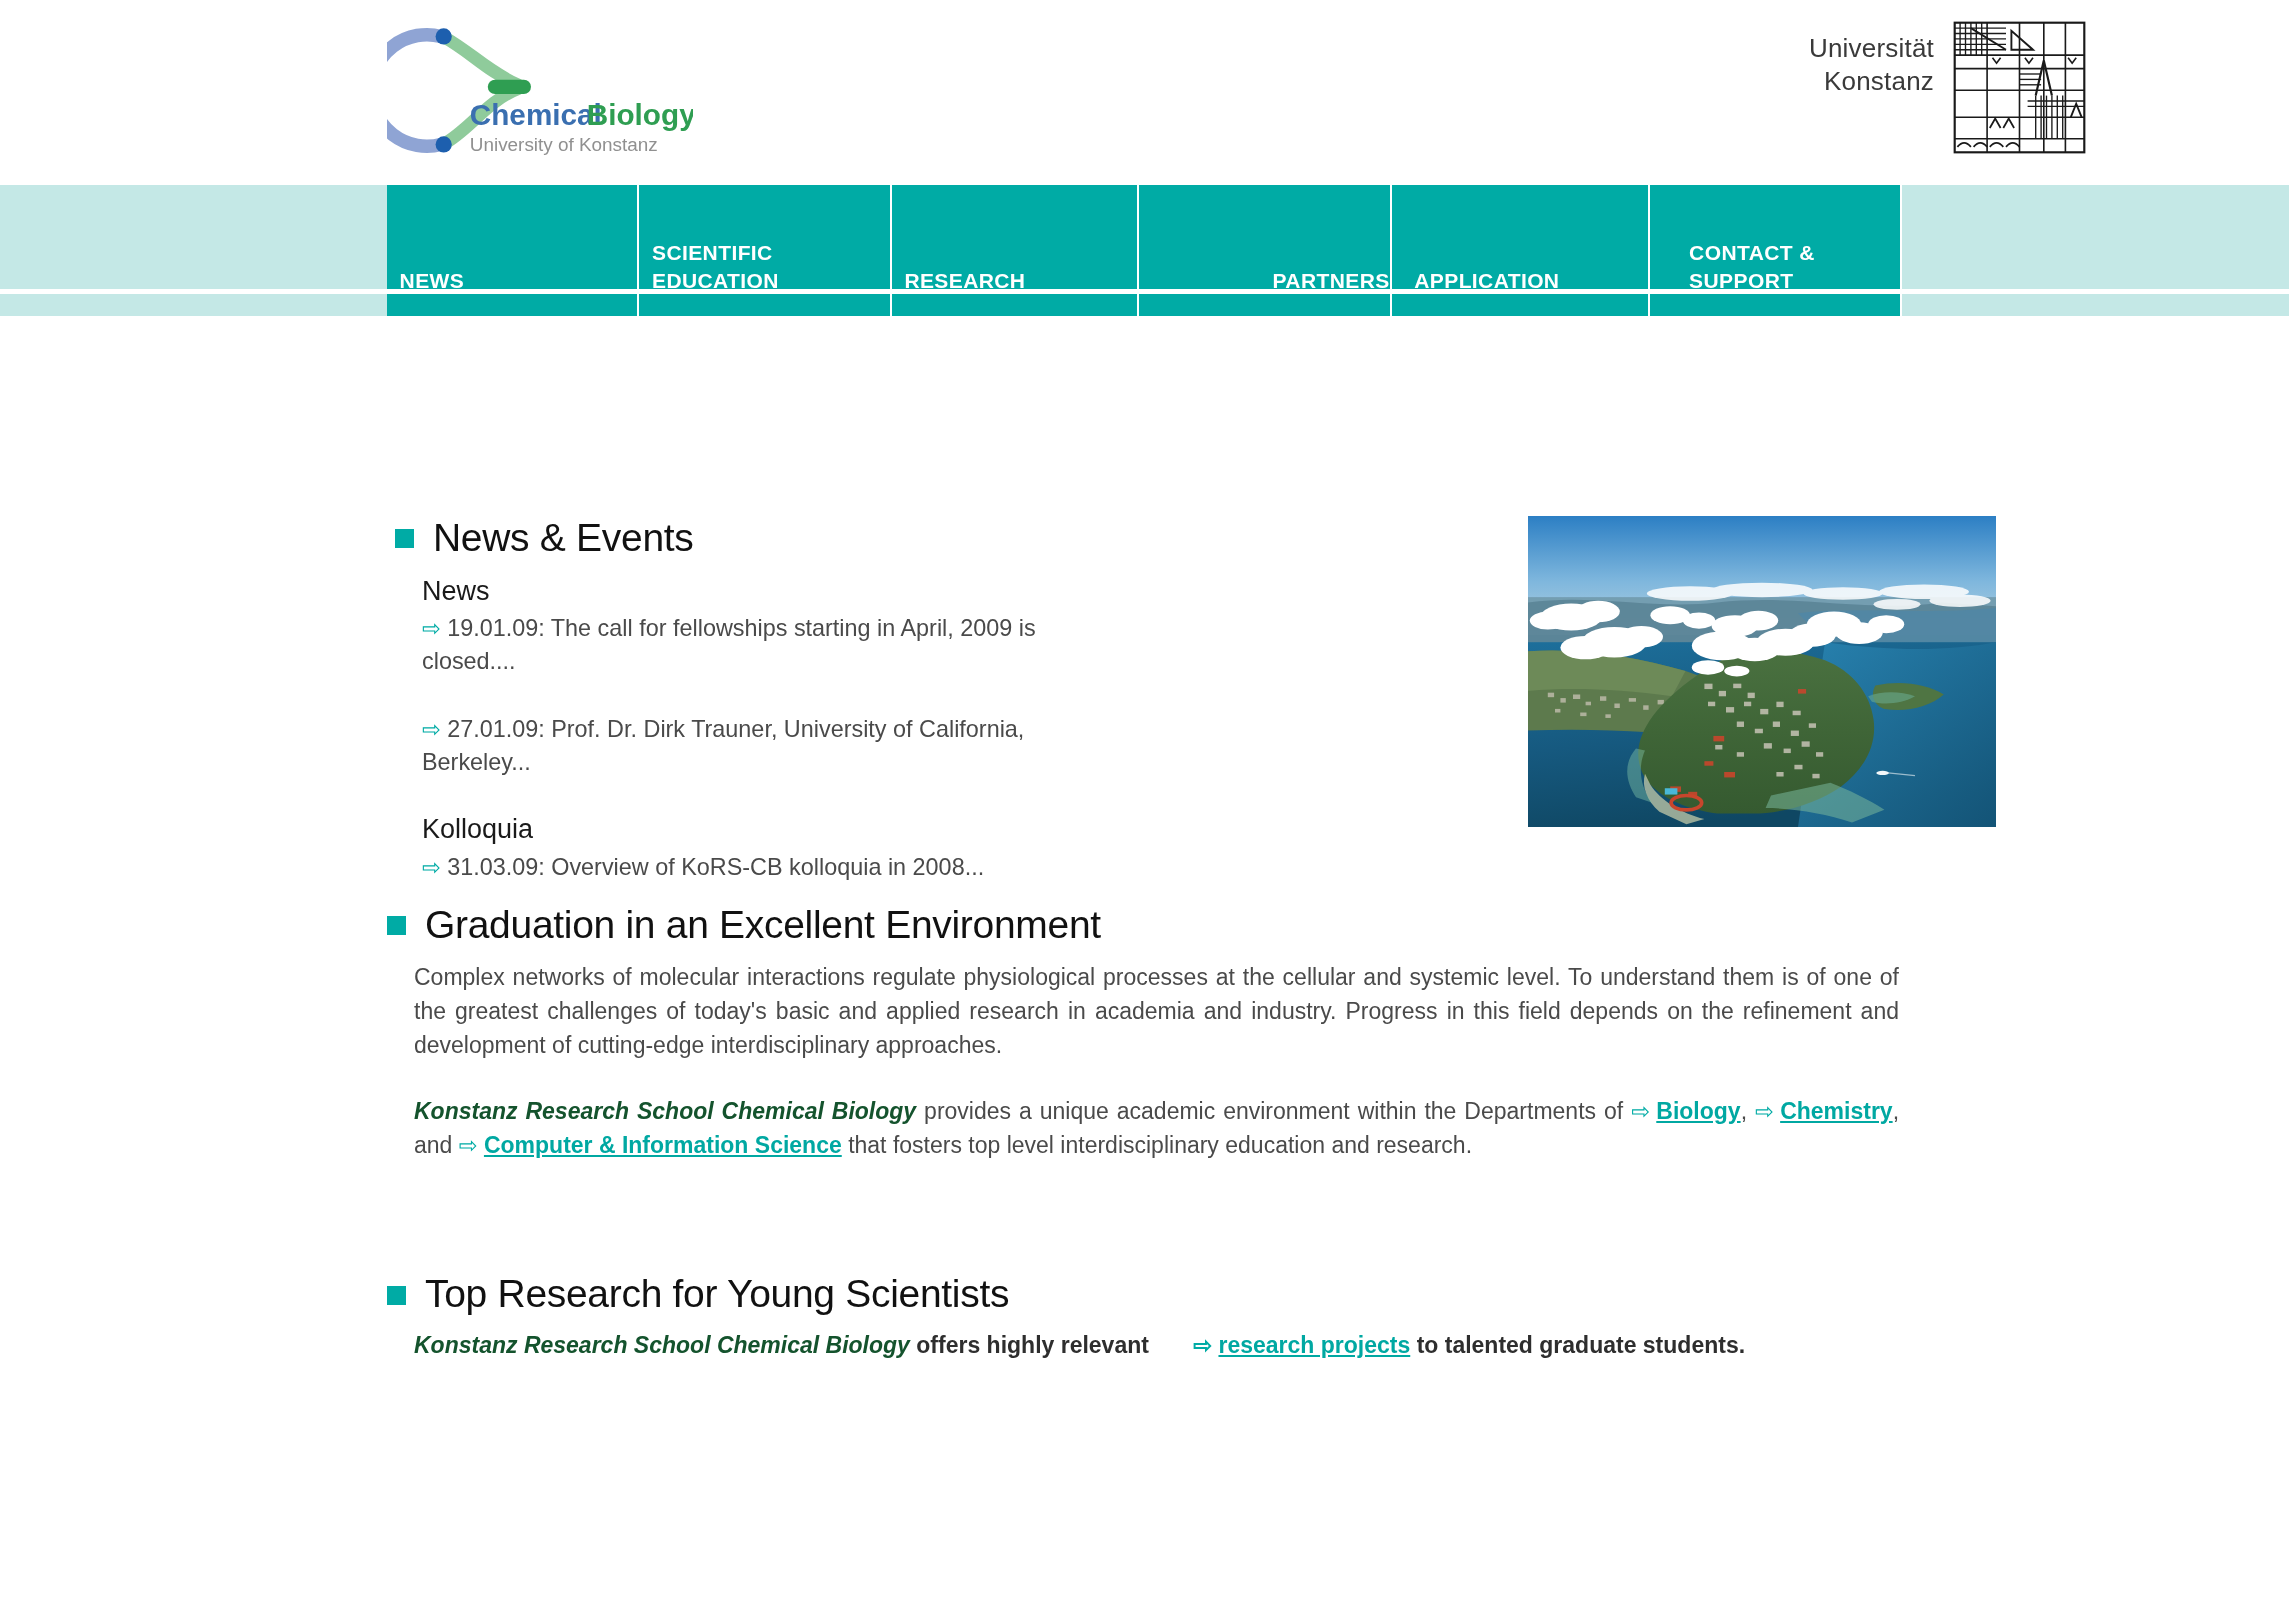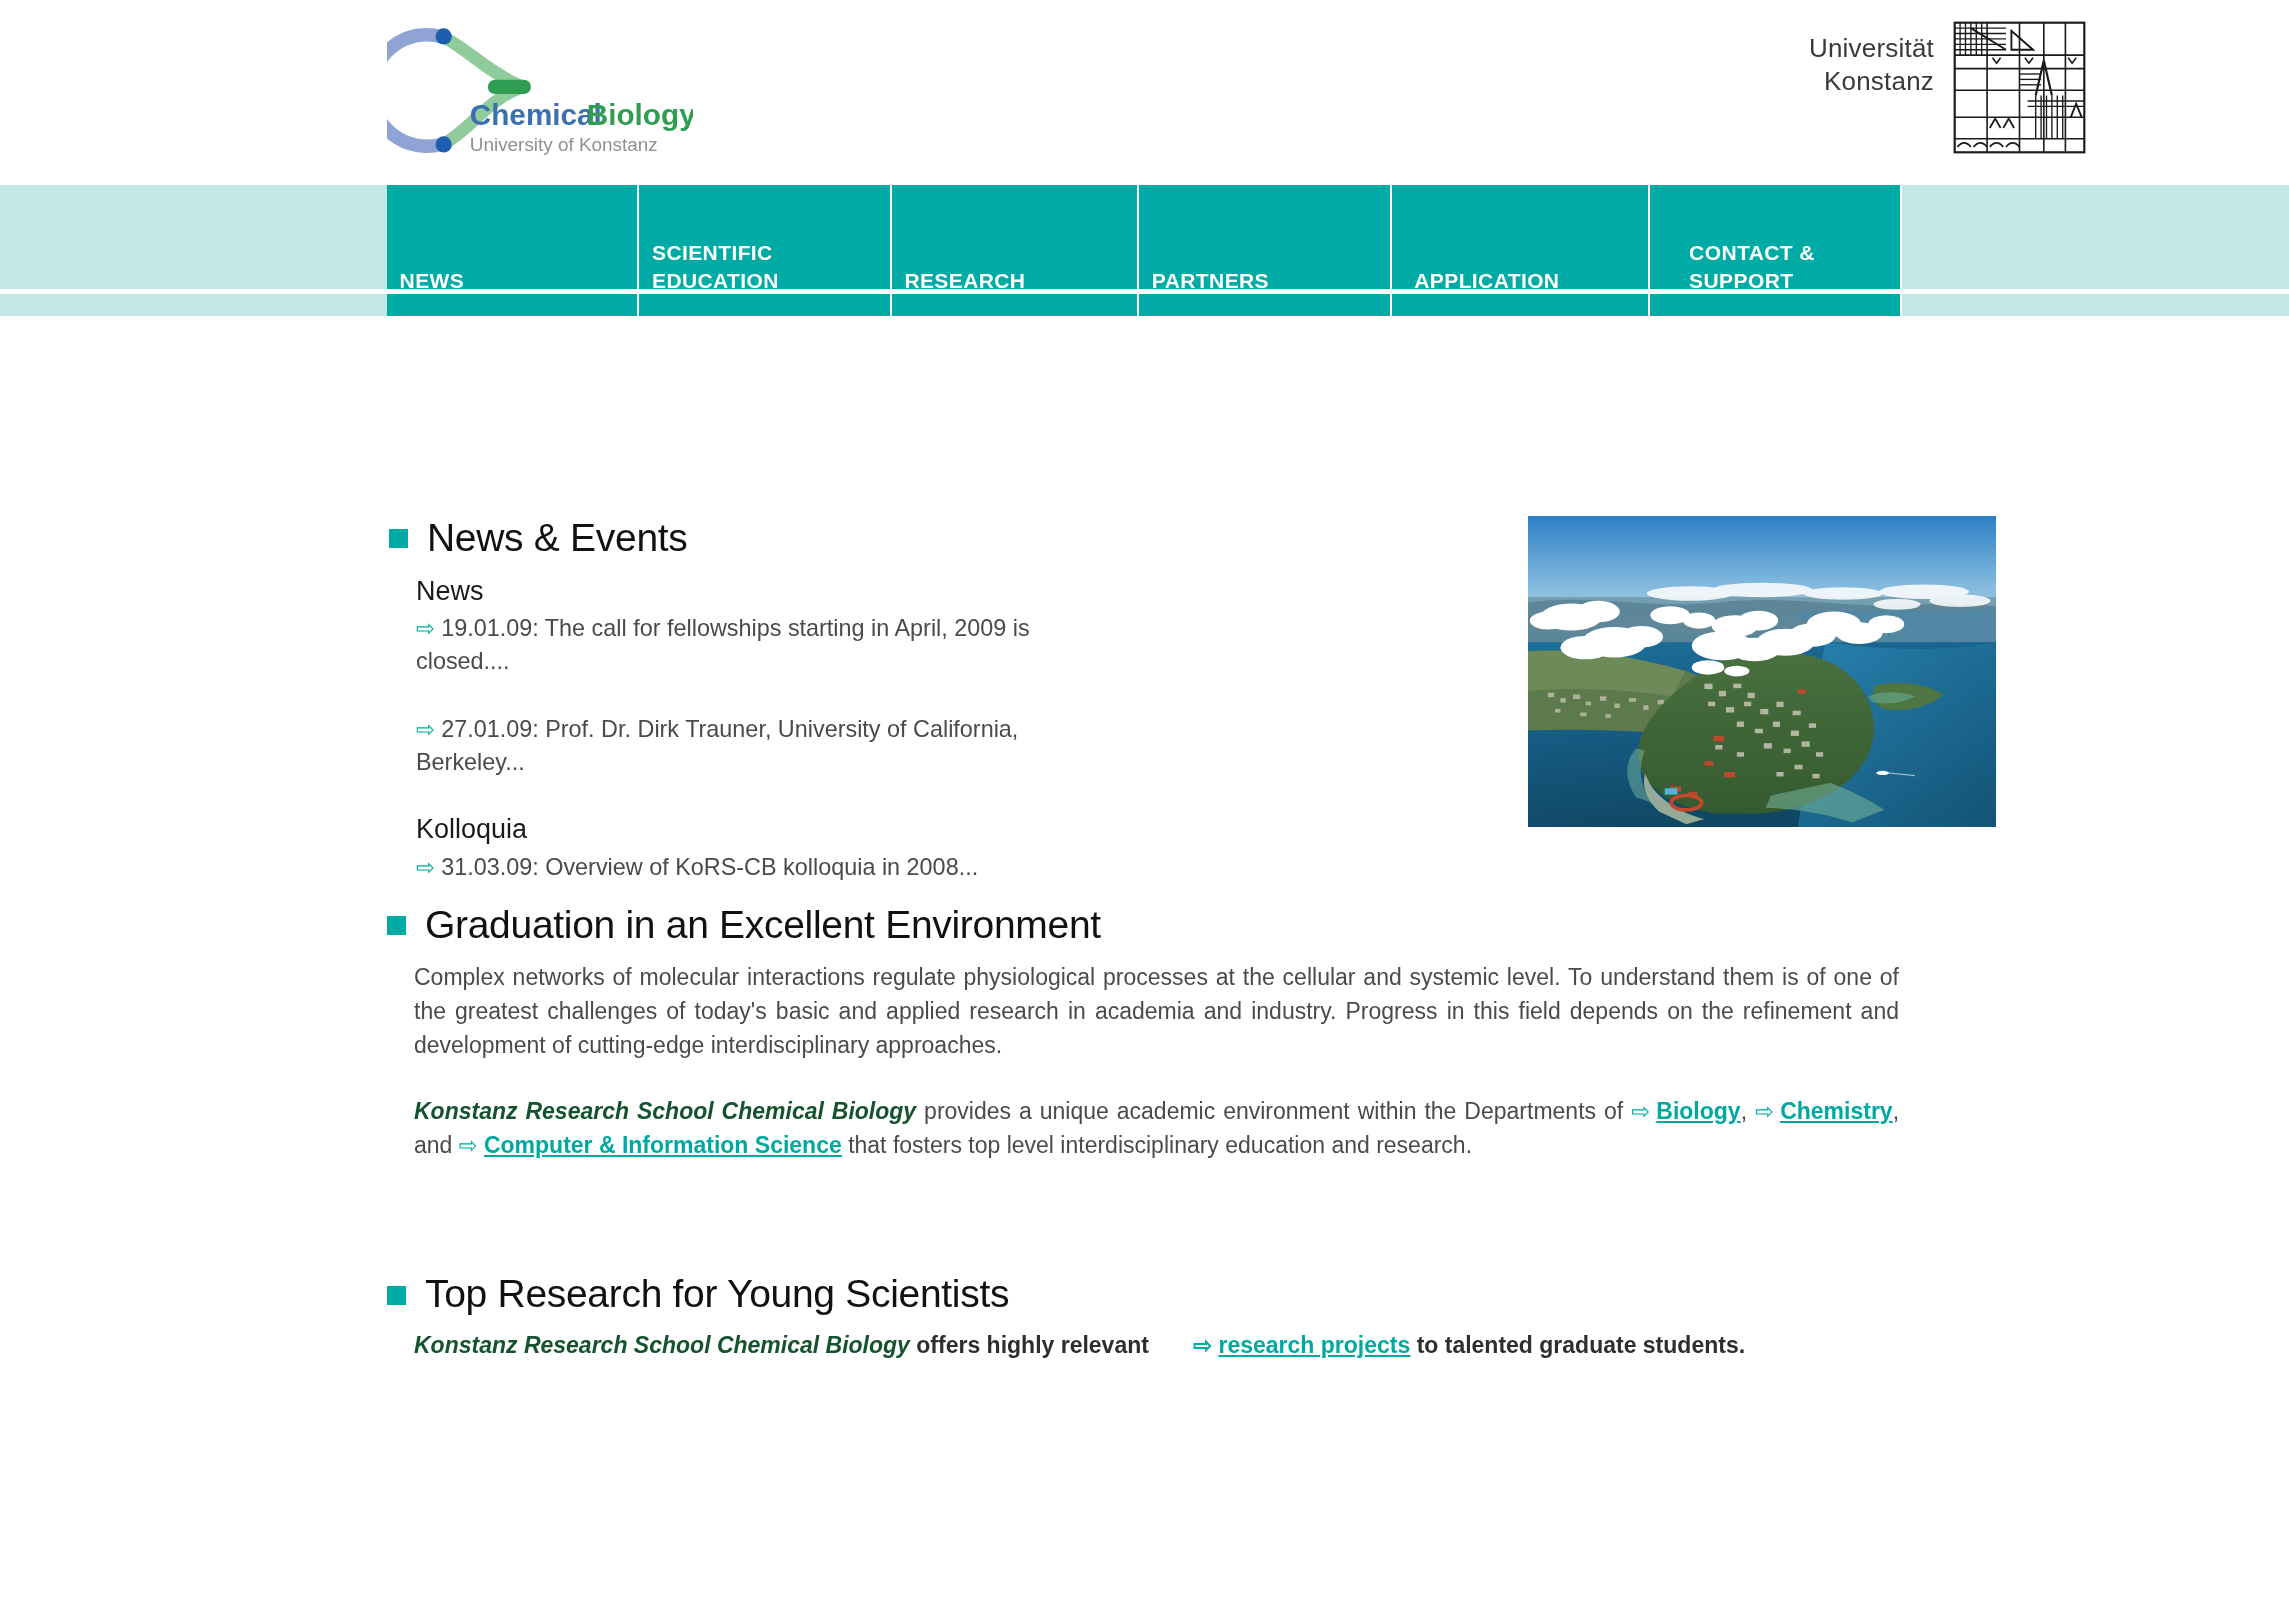--- a/index.html
+++ b/index.html
@@ -79,21 +79,21 @@
     box-sizing: border-box;
     padding-bottom: 21.6px;
     border-right: 2.7px solid #ffffff;
     cursor: pointer;
   }
   .nav-item:last-child { border-right: 2.7px solid #ffffff; }
   .nav-item .ln { display: block; white-space: nowrap; }
   .nav-item.w1 { width: 257px; }
   .nav-item.w2 { width: 257px; justify-content: flex-end; }
   .nav-item.w3 { width: 252px; }
-  .nav-item.w4 { width: 257px; }
+  .nav-item.w4 { width: 257px; align-items: flex-end; }
   .nav-item.w5 { width: 253px; margin-left: 10px; }
   .nav-item.w6 { width: 256px; padding-left: 39px; }
 
   .nav-underline {
     position: absolute;
     left: 0;
     top: 104px;
     width: 100%;
     height: 4.5px;
     background: #ffffff;
@@ -136,21 +136,21 @@
     height: 19px;
     background: #00aba5;
     margin-right: 19px;
     flex: none;
     position: relative;
     top: 0.9px;
   }
 
   .news-col {
     position: absolute;
-    left: 2px;
+    left: 8px;
     top: 0;
     width: 711px;
   }
   .subhead {
     font-size: 27px;
     color: #1a1a1a;
     font-weight: 400;
     margin: 0 0 5.4px 27px;
   }
   .newsline {

